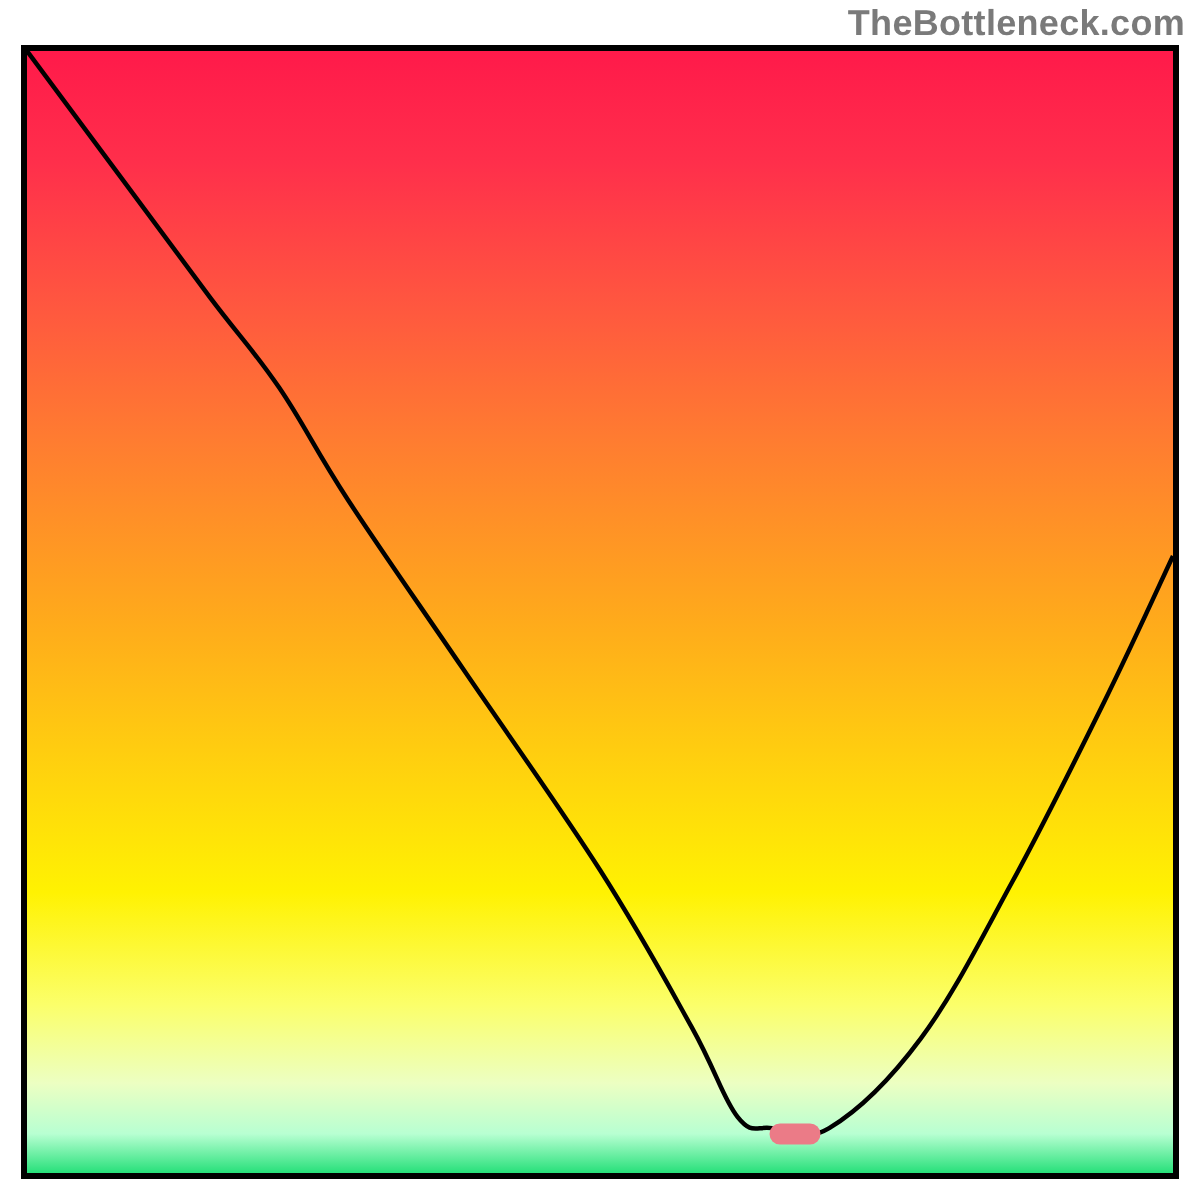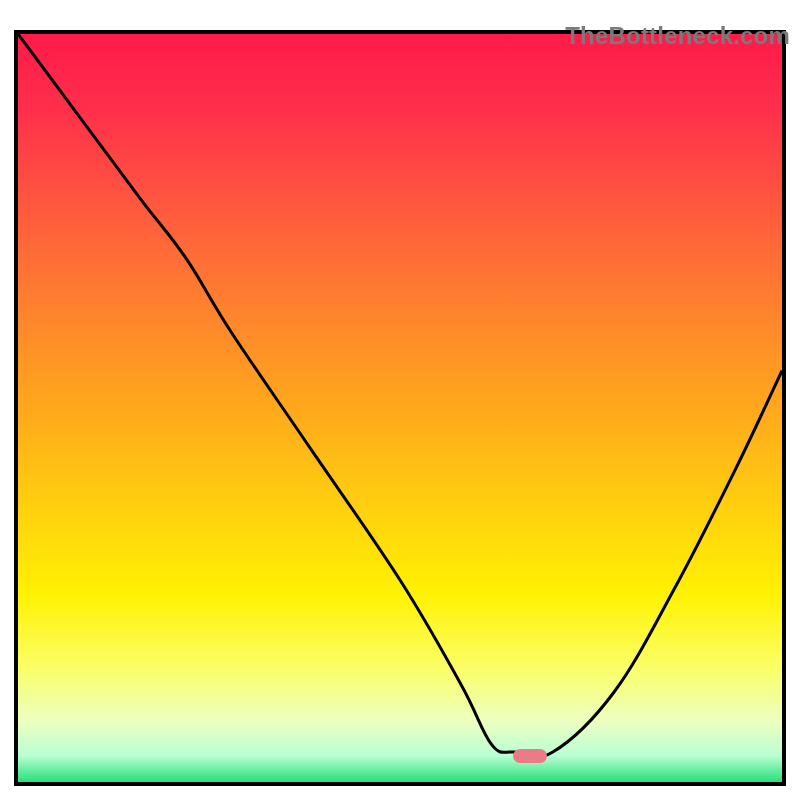--- a/index.html
+++ b/index.html
@@ -17,21 +17,20 @@
   }
   .watermark {
     position: absolute;
     top: 2px;
     right: 10px;
     font-size: 24px;
     font-weight: 600;
     color: #7a7a7a;
     letter-spacing: 0.2px;
     z-index: 10;
-    margin-top: 20px;
   }
   .plot-border {
     position: absolute;
     left: 14px;
     top: 30px;
     width: 772px;
     height: 756px;
     border: 4px solid #000;
     box-sizing: border-box;
     background: transparent;

